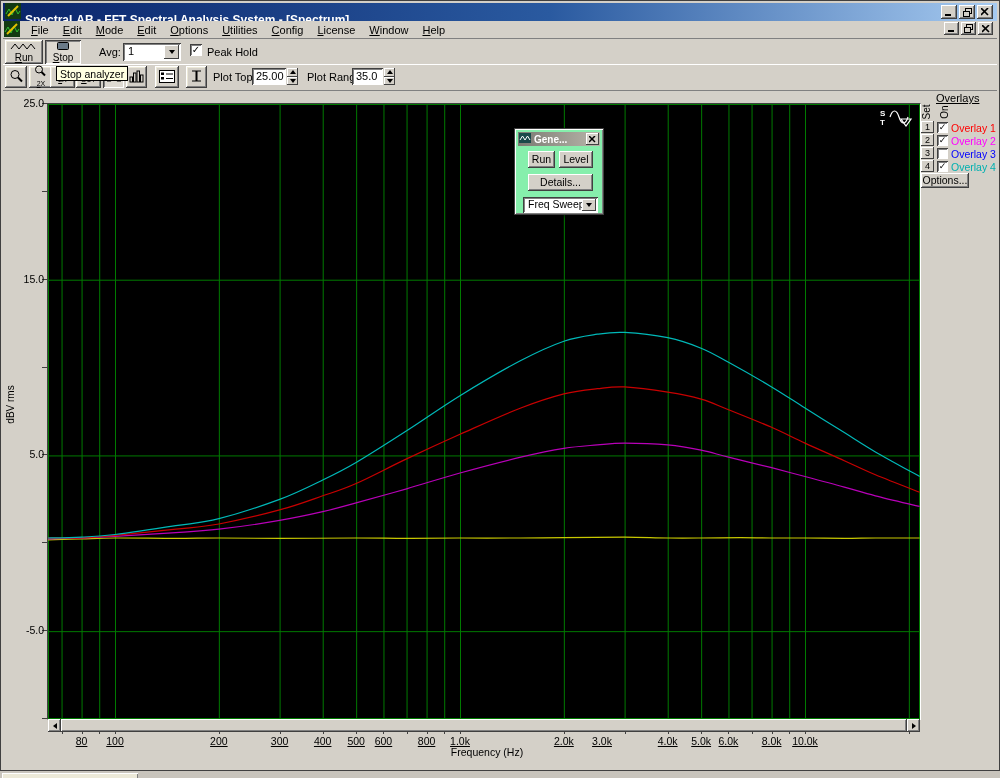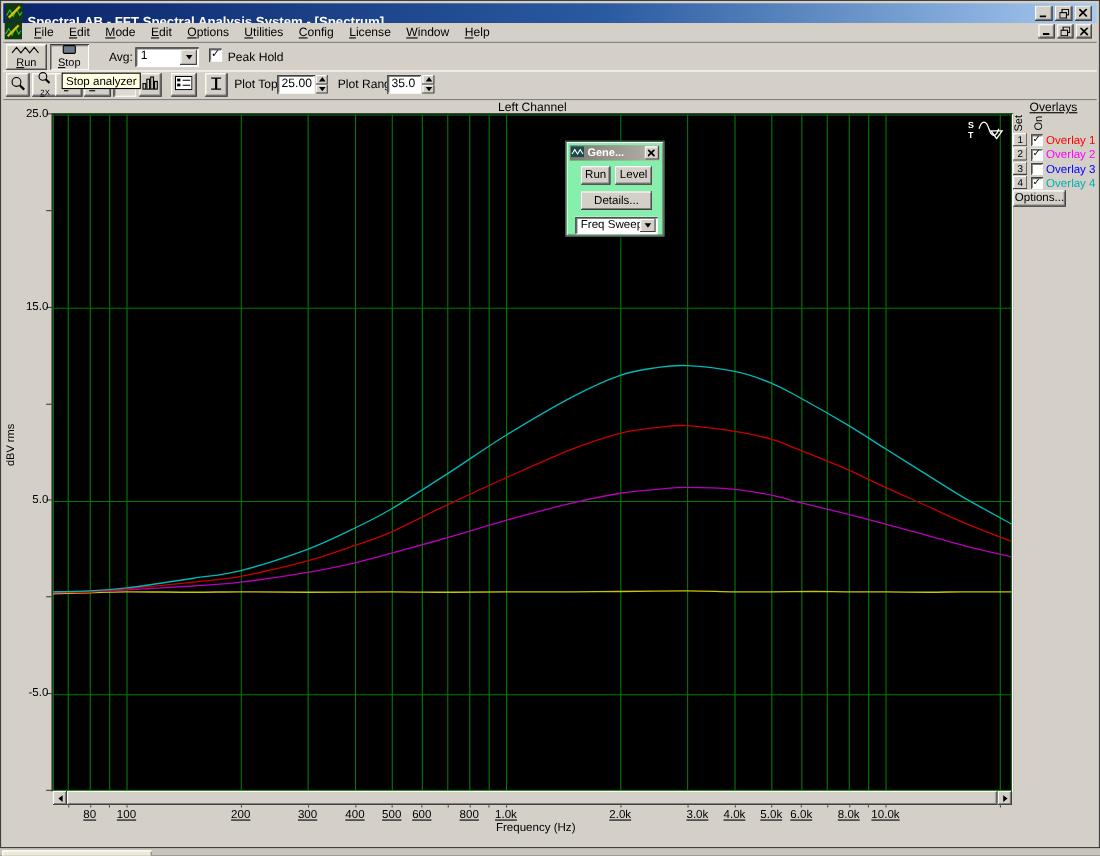--- a/index.html
+++ b/index.html
@@ -264,21 +264,20 @@
     <div class="spin" style="left:381px;top:3px;">
         <div>
           <span class="tri-up"></span>
         </div>
         <div>
           <span class="tri-down"></span>
         </div>
       </div>
   </div>
 
-  <div class="plot-title">Left Channel</div>
   <div class="plot-box">
     <svg id="plot-svg" width="872" height="615">
         <rect x="0.5" y="0.5" width="871" height="614" fill="#000000" stroke="#007a00"></rect>
         <line x1="14.058823804918639" y1="0" x2="14.058823804918639" y2="615" stroke="#007a00" stroke-width="1"></line>
         <line x1="34.06604551222052" y1="0" x2="34.06604551222052" y2="615" stroke="#007a00" stroke-width="1"></line>
         <line x1="51.71366575656704" y1="0" x2="51.71366575656704" y2="615" stroke="#007a00" stroke-width="1"></line>
         <line x1="67.5" y1="0" x2="67.5" y2="615" stroke="#007a00" stroke-width="1"></line>
         <line x1="171.35534850407353" y1="0" x2="171.35534850407353" y2="615" stroke="#007a00" stroke-width="1"></line>
         <line x1="232.1068328782836" y1="0" x2="232.1068328782836" y2="615" stroke="#007a00" stroke-width="1"></line>
         <line x1="275.21069700814706" y1="0" x2="275.21069700814706" y2="615" stroke="#007a00" stroke-width="1"></line>
@@ -356,21 +355,21 @@
       <div class="xlab" style="left: 60.566px;">80</div>
       <div class="xlab" style="left: 94px;">100</div>
       <div class="xlab" style="left: 197.855px;">200</div>
       <div class="xlab" style="left: 258.607px;">300</div>
       <div class="xlab" style="left: 301.711px;">400</div>
       <div class="xlab" style="left: 335.145px;">500</div>
       <div class="xlab" style="left: 362.462px;">600</div>
       <div class="xlab" style="left: 405.566px;">800</div>
       <div class="xlab" style="left: 439px;">1.0k</div>
       <div class="xlab" style="left: 542.855px;">2.0k</div>
-      <div class="xlab" style="left: 613px;">3.0k</div>
+      <div class="xlab" style="left: 581px;">3.0k</div>
       <div class="xlab" style="left: 646.711px;">4.0k</div>
       <div class="xlab" style="left: 680.145px;">5.0k</div>
       <div class="xlab" style="left: 707.462px;">6.0k</div>
       <div class="xlab" style="left: 750.566px;">8.0k</div>
       <div class="xlab" style="left: 784px;">10.0k</div>
     </div>
 
   <div class="hscroll">
     <span class="sb-arrow" style="left:0;">
         <span class="tri-left"></span>

